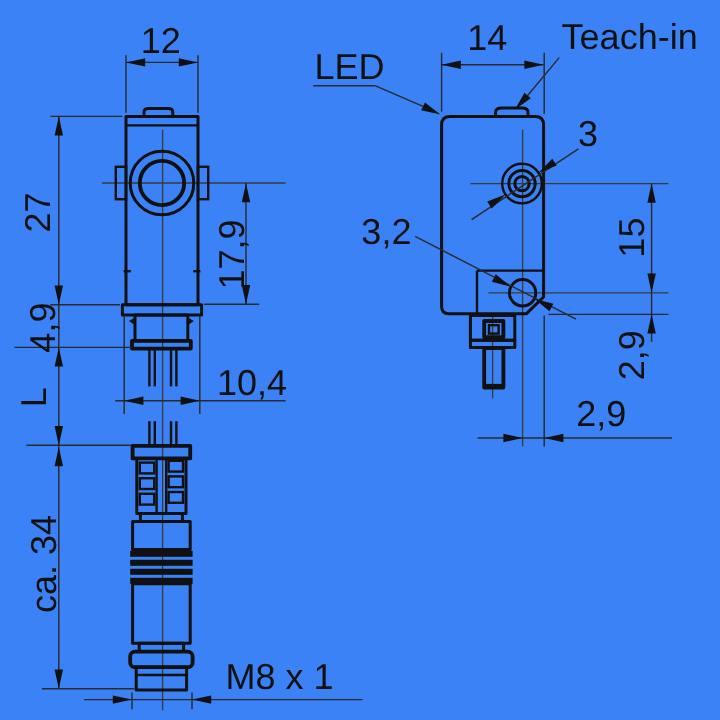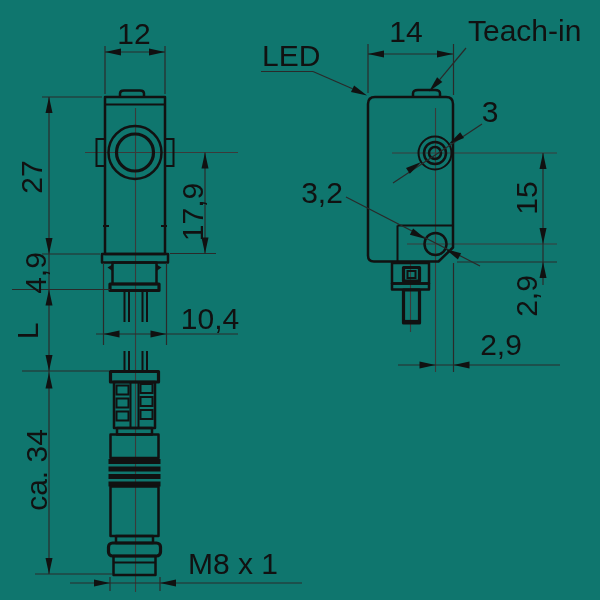--- a/index.html
+++ b/index.html
@@ -1,16 +1,16 @@
 <!DOCTYPE html>
 <html><head>
 <meta charset="utf-8">
 <style>
   html,body{margin:0;padding:0;background:#ffffff;}
-  #stage{position:relative;width:600px;height:600px;background:#0f766e;overflow:hidden;}
+  #stage{position:relative;width:600px;height:600px;background:#3b82f6;overflow:hidden;}
   svg{position:absolute;left:0;top:0;}
   .txt{font-family:"Liberation Sans", sans-serif;font-size:30px;fill:#111;}
   .thin{stroke:#2a2a2a;stroke-width:1.2;fill:none;}
   .hair{stroke:#3a3a3a;stroke-width:1.1;fill:none;}
   .out{stroke:#111;stroke-width:2.5;fill:none;stroke-linejoin:round;}
   .out2{stroke:#111;stroke-width:2;fill:none;}
   .heavy{stroke:#111;stroke-width:3.2;fill:none;stroke-linejoin:round;}
   .arrow{fill:#111;stroke:none;}
   .band{fill:#111;stroke:none;}
 </style>

